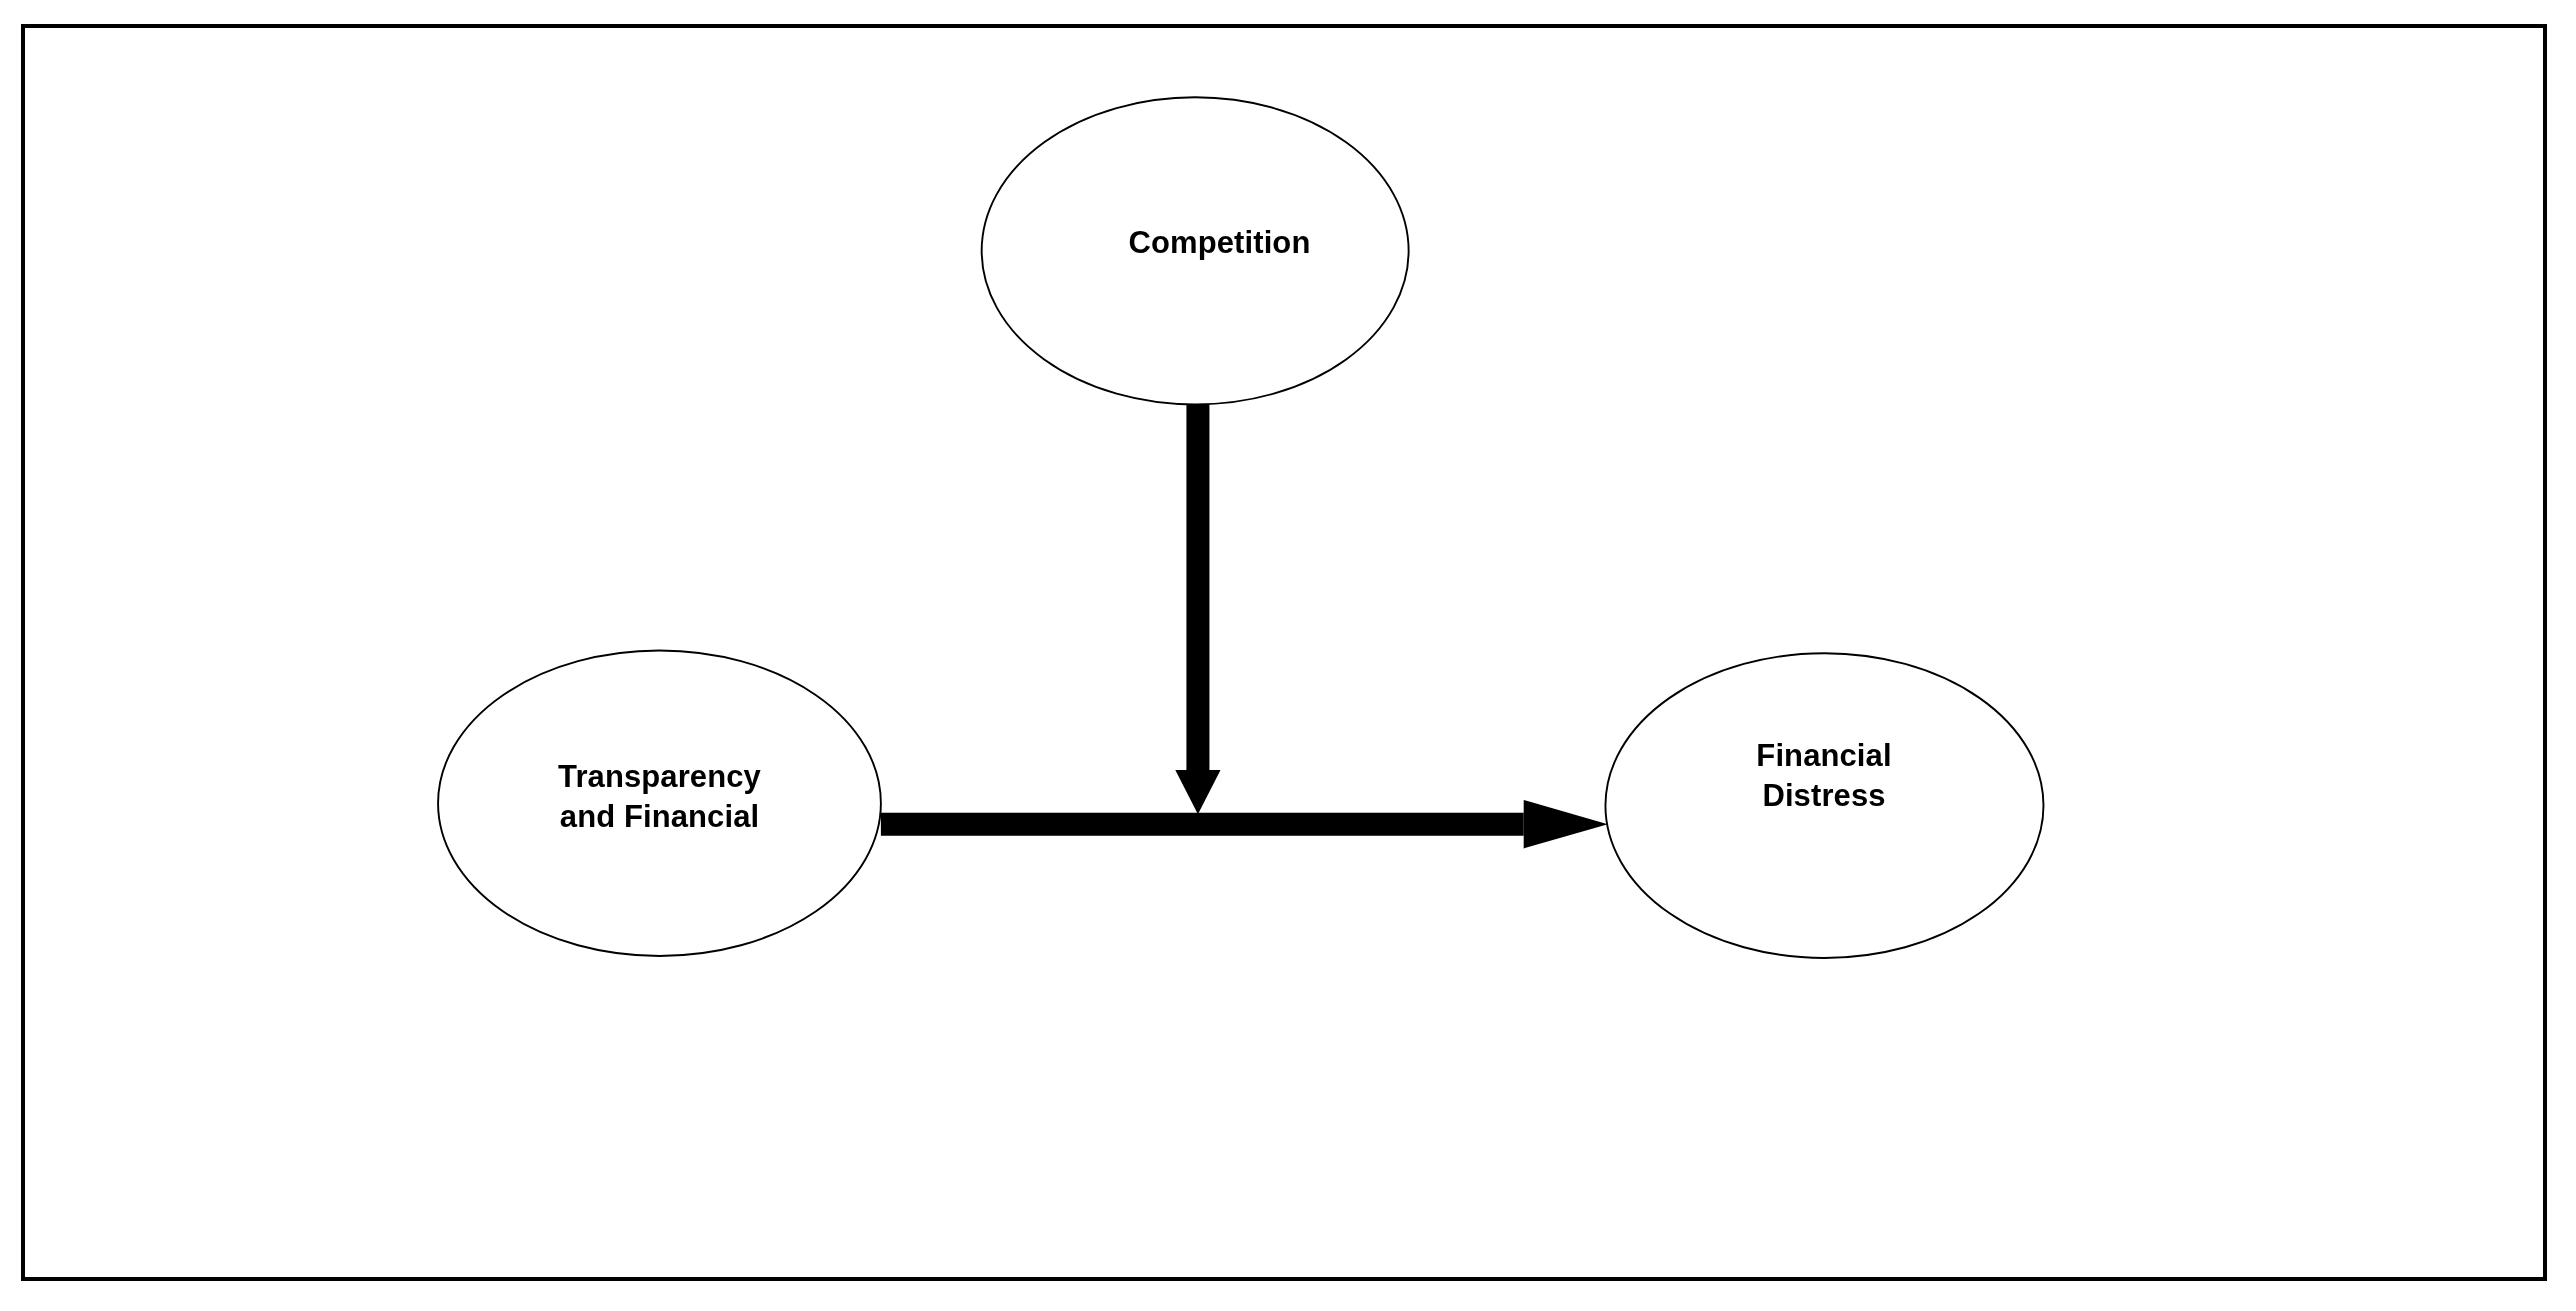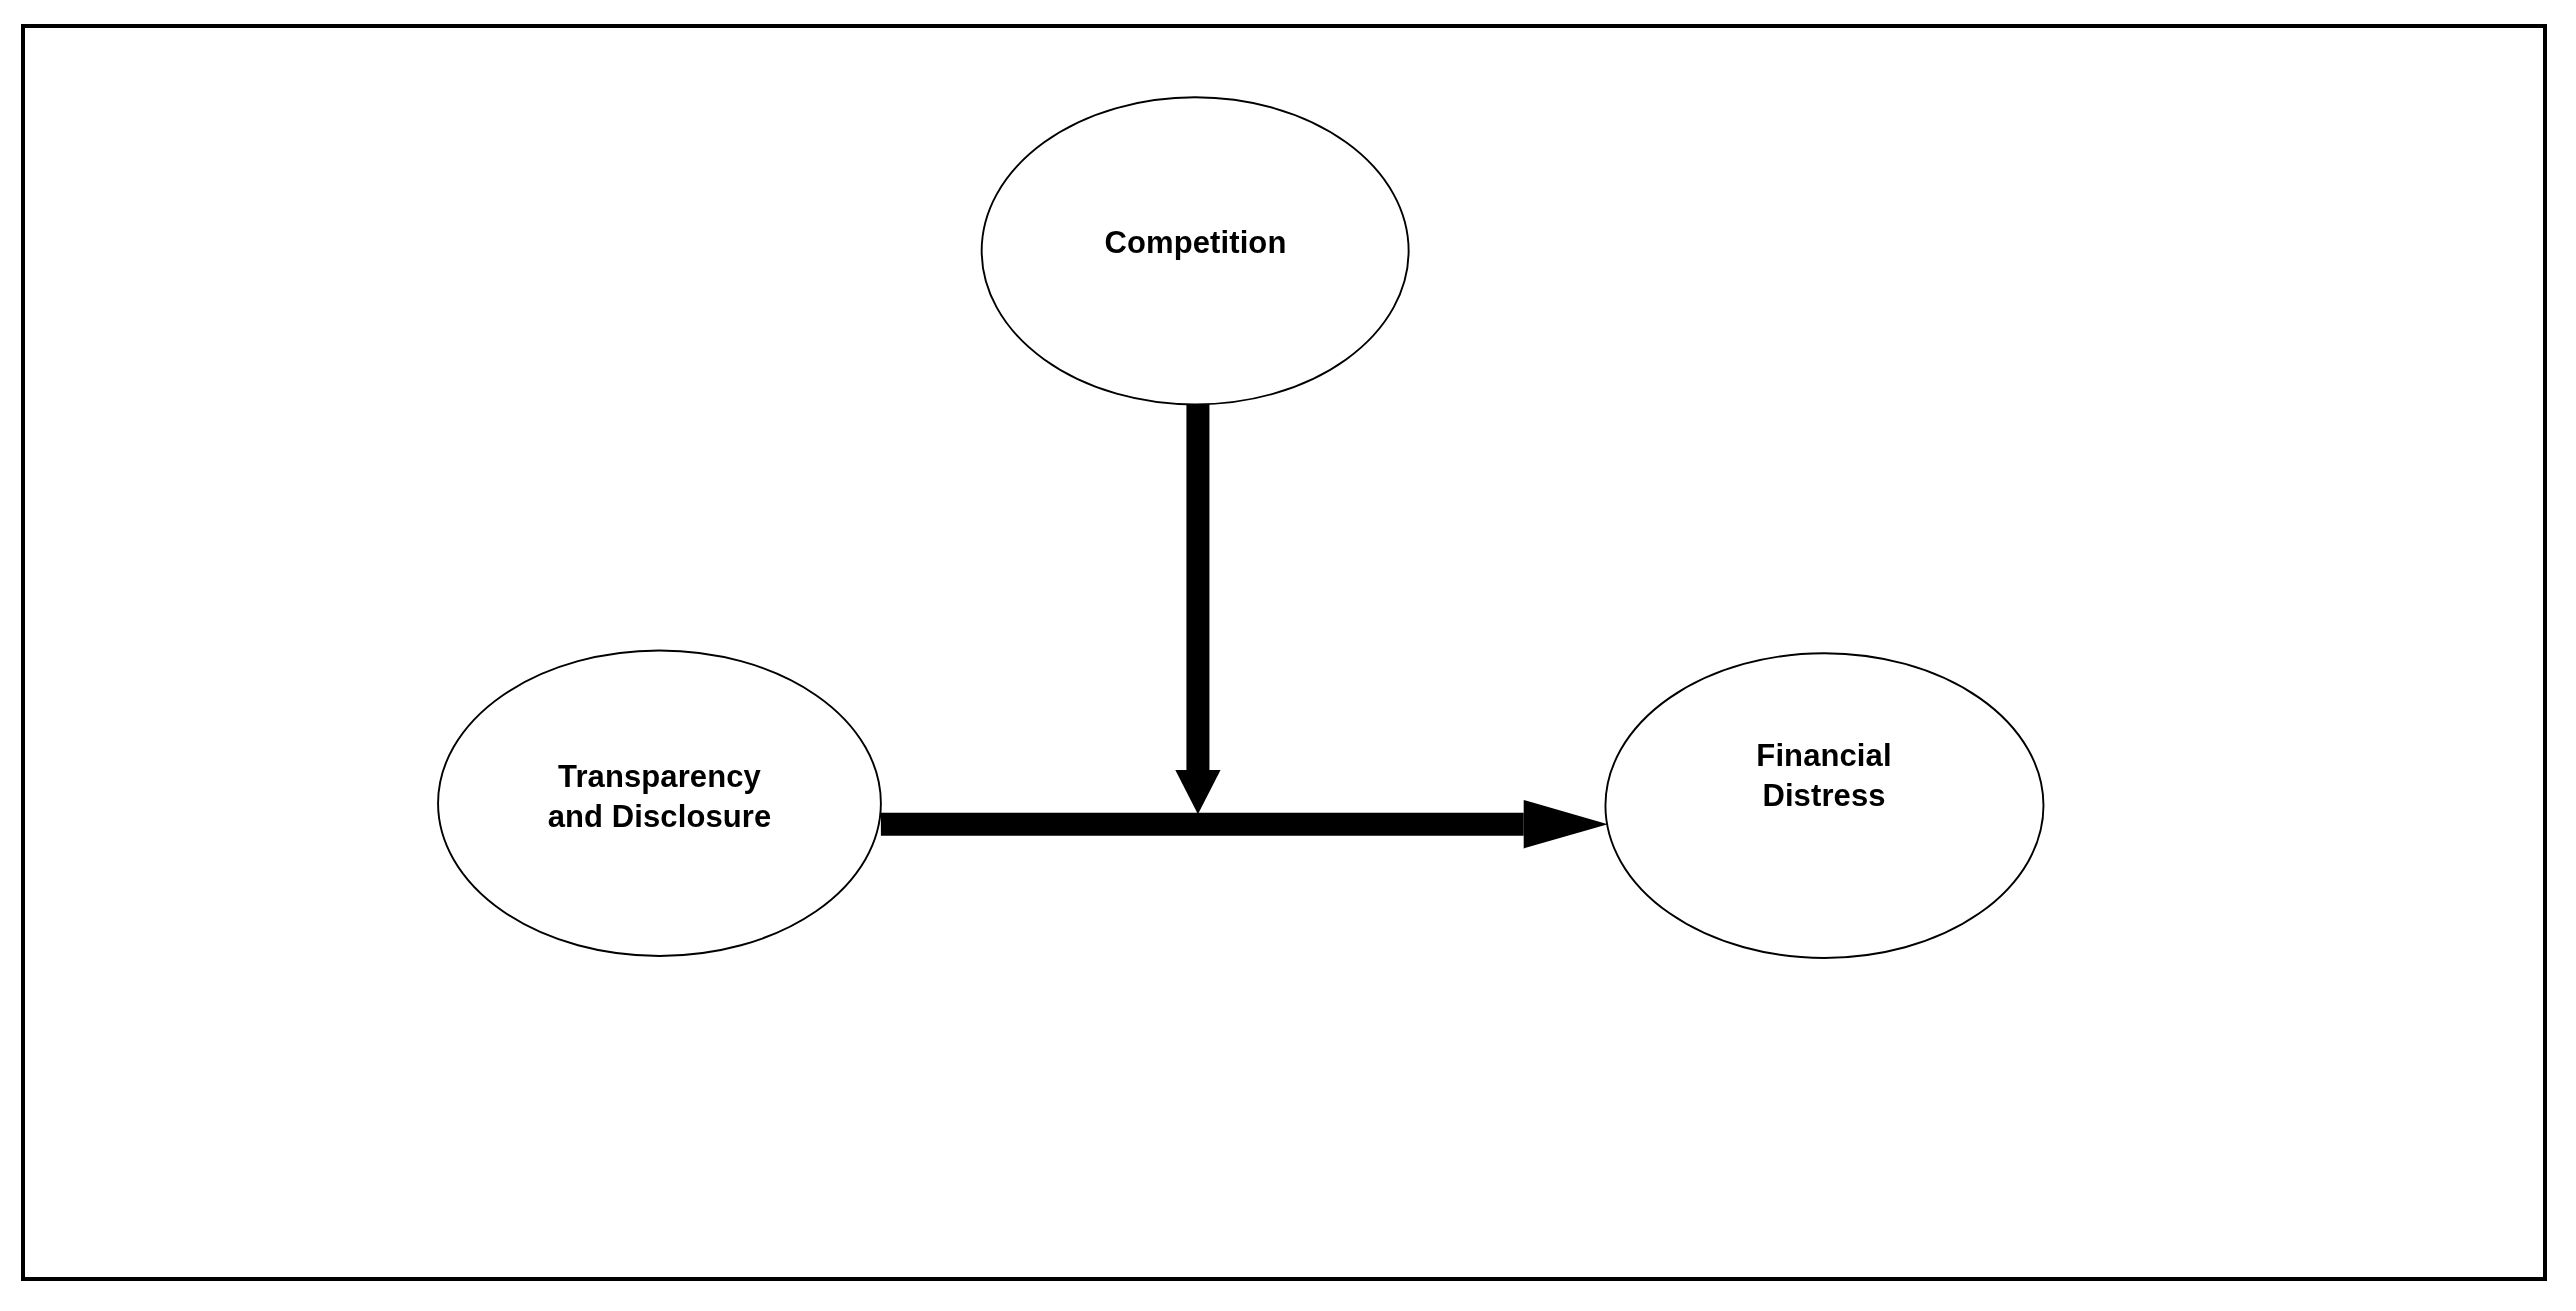--- a/index.html
+++ b/index.html
@@ -45,20 +45,21 @@
     line-height: 1.28;
     white-space: pre-line;
     letter-spacing: 0.1px;
     pointer-events: none;
   }
   #label-competition {
     left: 982px;
     top: 223px;
     width: 427px;
     font-size: 31px;
+    padding-left: 24px;
   }
   #label-transparency {
     left: 438px;
     top: 757px;
     width: 443px;
     font-size: 31px;
   }
   #label-financial-distress {
     left: 1605px;
     top: 736px;
@@ -88,19 +89,19 @@
     <ellipse cx="1506" cy="316" rx="269" ry="193.5" fill="#ffffff" stroke="#000000" stroke-width="2.4"></ellipse>
 
     <ellipse cx="831" cy="1012" rx="279" ry="192.5" fill="none" stroke="#000000" stroke-width="2.4"></ellipse>
 
     <ellipse cx="2299" cy="1015" rx="276" ry="192" fill="none" stroke="#000000" stroke-width="2.4"></ellipse>
   </svg>
 
   <div class="node-label" id="label-competition">Competition</div>
 
   <div class="node-label" id="label-transparency">Transparency
-and Disclosure</div>
+and Financial</div>
 
   <div class="node-label" id="label-financial-distress">Financial
 Distress</div>
 
 </div>
 
 
 </body></html>

